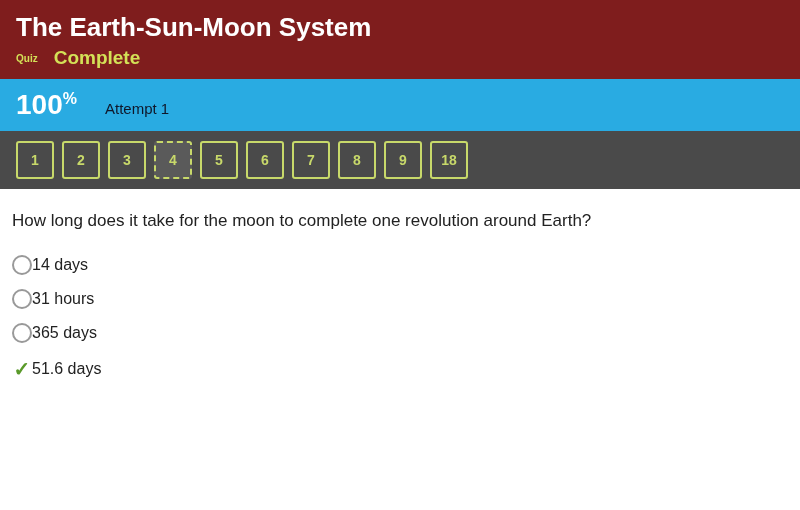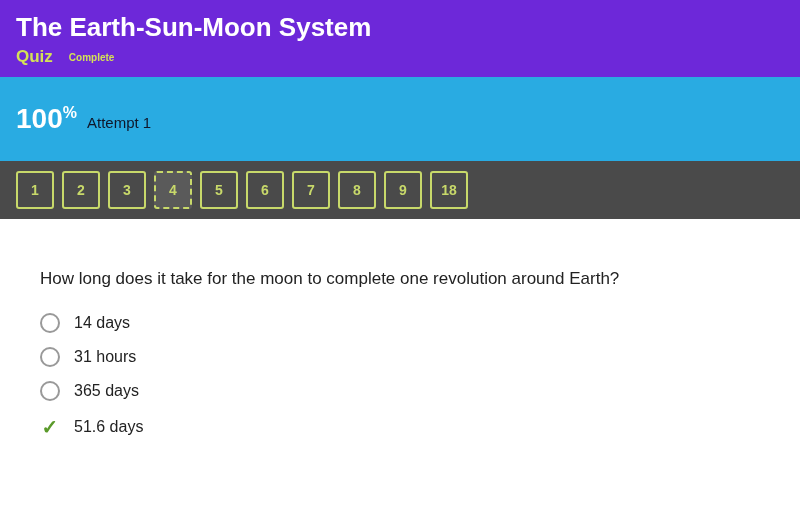--- a/index.html
+++ b/index.html
@@ -14,62 +14,62 @@
     .page-wrapper {
       width: 800px;
       height: 510px;
       background: #fff;
       display: flex;
       flex-direction: column;
     }
 
     
     .header {
-      background: #6d28d9;
+      background: #7f1d1d;
       padding: 12px 16px 0 16px;
     }
 
     .title {
       color: #ffffff;
       font-size: 26px;
       font-weight: bold;
       margin-bottom: 4px;
     }
 
     .breadcrumb {
       display: flex;
       align-items: center;
       gap: 8px;
       margin-bottom: 10px;
     }
 
     .breadcrumb-quiz {
       color: #d4e157;
-      font-size: 17px;
+      font-size: 10px;
       font-weight: bold;
     }
 
     .breadcrumb-sep {
       color: #aaa;
       font-size: 15px;
     }
 
     .breadcrumb-status {
       color: #d4e157;
-      font-size: 10px;
+      font-size: 19px;
       font-weight: bold;
     }
 
     
     .score-bar {
       background: #29abe2;
-      padding: 26px 16px;
+      padding: 10px 16px;
       display: flex;
       align-items: baseline;
-      gap: 10px;
+      gap: 28px;
     }
 
     .score-percent {
       color: #fff;
       font-size: 28px;
       font-weight: bold;
     }
 
     .score-percent sup {
       font-size: 16px;
@@ -107,44 +107,43 @@
     .q-btn.active {
       border: 2px dashed #c8d96a;
       background: #5a5a5a;
       color: #c8d96a;
     }
 
     
     .content {
       background: #ffffff;
       flex: 1;
-      padding: 20px 40px;
+      padding: 20px 12px;
       display: flex;
       flex-direction: column;
       gap: 16px;
-      margin-top: 28px;
     }
 
     .question-text {
       font-size: 17px;
       color: #222;
       line-height: 1.4;
       margin-bottom: 6px;
     }
 
     .answers {
       display: flex;
       flex-direction: column;
       gap: 14px;
     }
 
     .answer-item {
       display: flex;
       align-items: center;
-      gap: 14px;
+      gap: 0;
     }
 
     .radio-circle {
       width: 20px;
       height: 20px;
       border-radius: 50%;
       border: 2px solid #999;
       background: #fff;
       flex-shrink: 0;
       display: flex;

